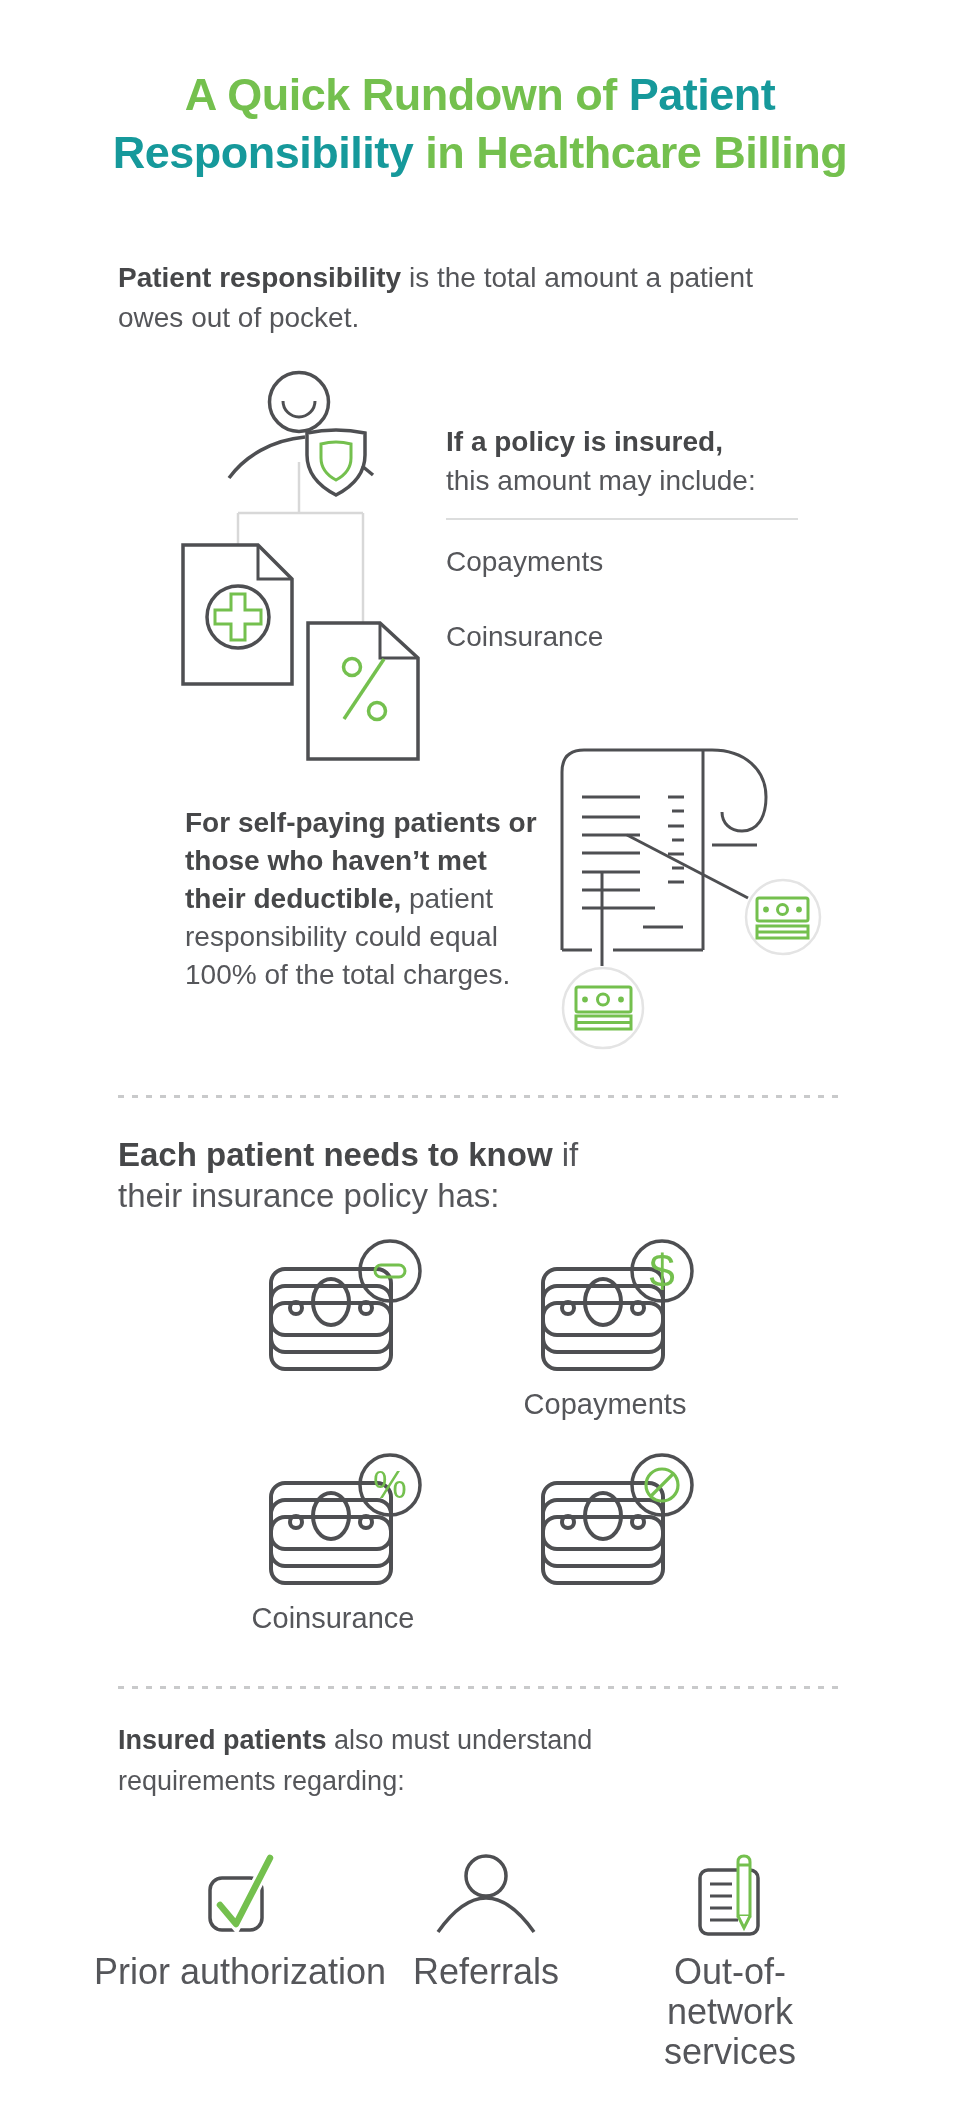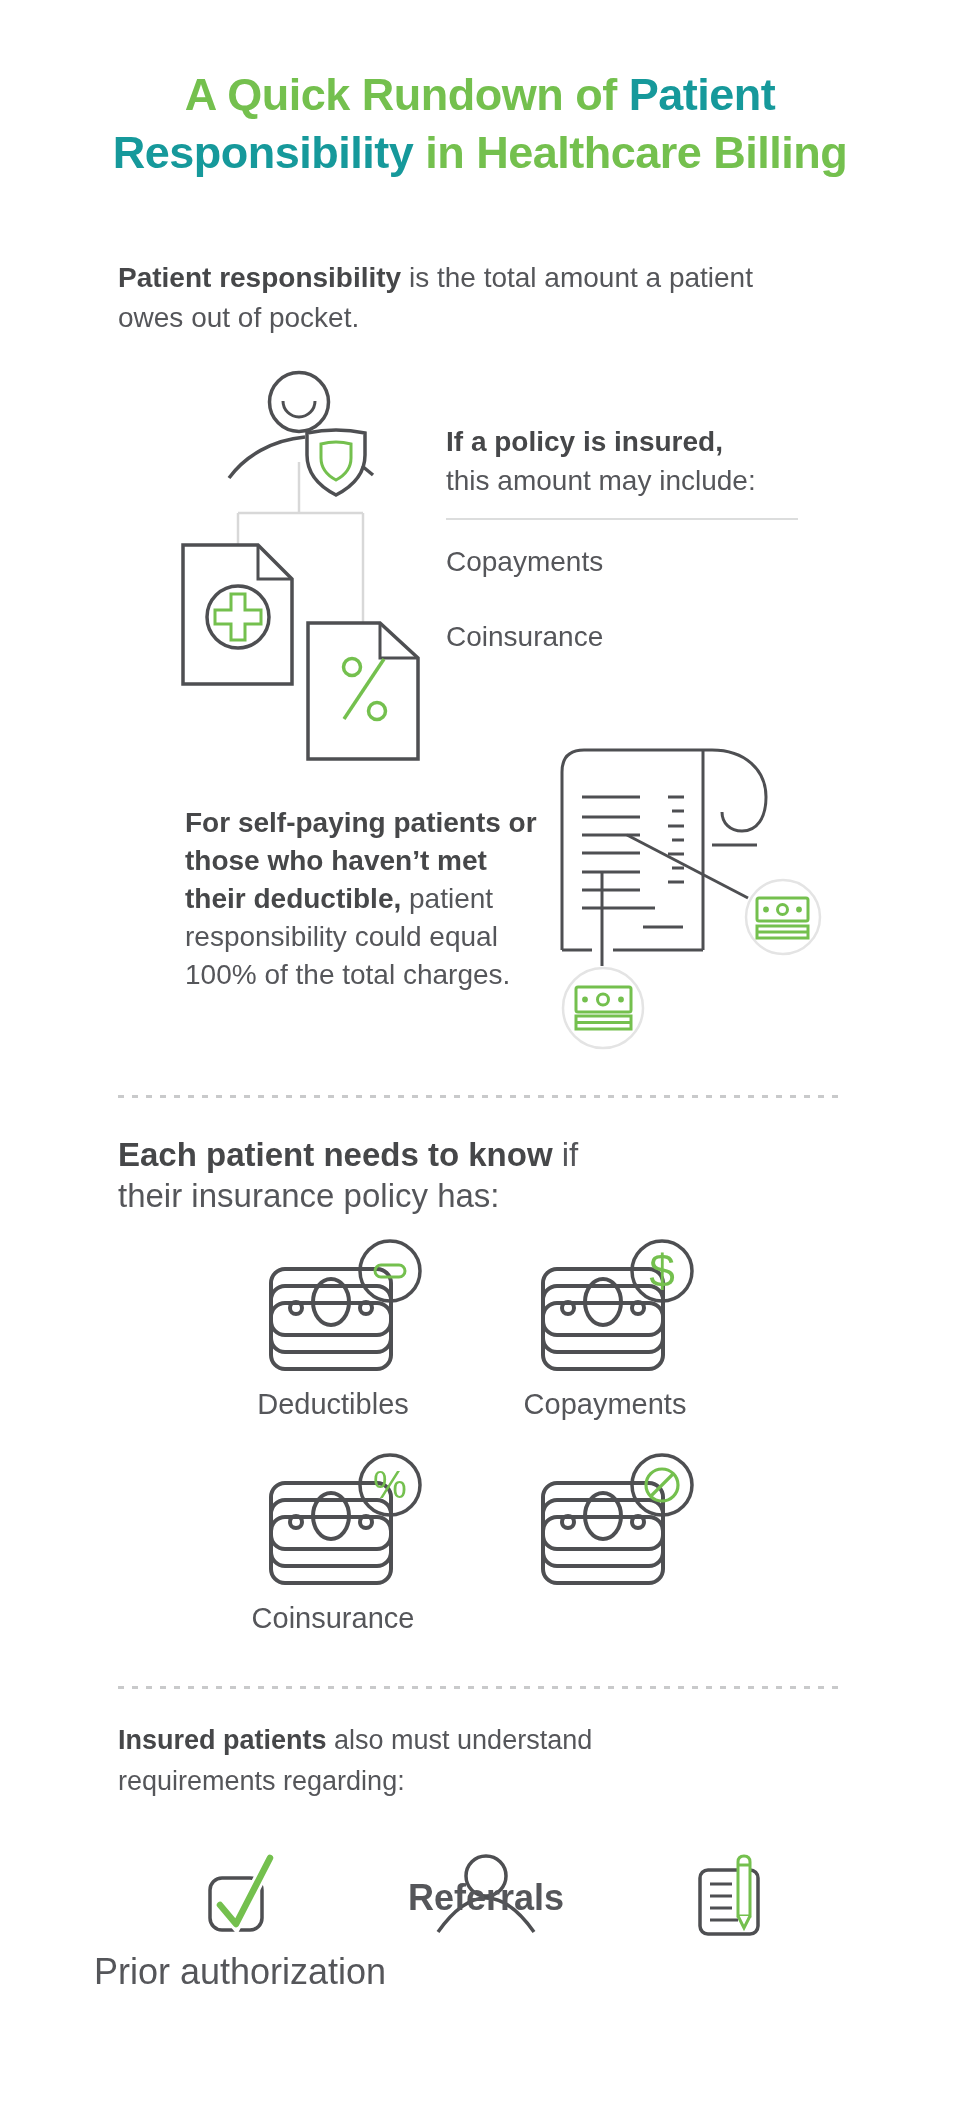--- a/index.html
+++ b/index.html
@@ -148,21 +148,20 @@
       <rect class="stroke-dark" stroke-width="4" fill="#fff" x="2" y="36" width="120" height="66" rx="14"></rect>
       <rect class="stroke-dark" stroke-width="4" fill="#fff" x="2" y="19" width="120" height="66" rx="14"></rect>
       <rect class="stroke-dark" stroke-width="4" fill="#fff" x="2" y="2" width="120" height="66" rx="14"></rect>
       <ellipse class="stroke-dark" stroke-width="4" cx="62" cy="35" rx="18" ry="23"></ellipse>
       <circle class="stroke-dark" stroke-width="4" cx="27" cy="41" r="6"></circle>
       <circle class="stroke-dark" stroke-width="4" cx="97" cy="41" r="6"></circle>
       <circle class="stroke-dark" stroke-width="3.5" fill="#fff" cx="121" cy="4" r="30"></circle>
       <text x="121" y="20" text-anchor="middle" font-size="46" fill="#74C04E" font-family="Liberation Sans, sans-serif">$</text>
     </svg>
   </div>
-  <div class="abs card-label" style="left:183px;top:1388px;width:300px;">Deductibles</div>
   <div class="abs card-label" style="left:455px;top:1388px;width:300px;">Copayments</div>
 
   <div class="abs card" style="left:183px;top:1451px;">
     <svg width="156" height="136" viewBox="0 -30 156 136" style="margin-left:86px;">
       <rect class="stroke-dark" stroke-width="4" fill="#fff" x="2" y="36" width="120" height="66" rx="14"></rect>
       <rect class="stroke-dark" stroke-width="4" fill="#fff" x="2" y="19" width="120" height="66" rx="14"></rect>
       <rect class="stroke-dark" stroke-width="4" fill="#fff" x="2" y="2" width="120" height="66" rx="14"></rect>
       <ellipse class="stroke-dark" stroke-width="4" cx="62" cy="35" rx="18" ry="23"></ellipse>
       <circle class="stroke-dark" stroke-width="4" cx="27" cy="41" r="6"></circle>
       <circle class="stroke-dark" stroke-width="4" cx="97" cy="41" r="6"></circle>
@@ -206,15 +205,18 @@
     <rect class="stroke-dark" stroke-width="3.5" fill="#fff" x="8" y="22" width="58" height="64" rx="8"></rect>
     <path class="stroke-dark" stroke-width="3" d="M18,36 H40 M18,48 H40 M18,60 H40 M18,72 H46"></path>
     <g class="stroke-green" stroke-width="3">
       <path fill="#fff" d="M46,68 V14 Q46,8 52,8 Q58,8 58,14 V68 Z"></path>
       <path d="M46,17 H58"></path>
       <path fill="#fff" d="M46,68 L52,80 L58,68"></path>
     </g>
   </svg>
 
   <div class="abs bottom-label" style="left:90px;top:1952px;width:300px;">Prior authorization</div>
-  <div class="abs bottom-label" style="left:336px;top:1878px;width:300px;font-weight:bold;">Referrals</div>
+  <div class="abs bottom-label" style="left:336px;top:1952px;width:300px;">Referrals</div>
+  <div class="abs bottom-label" style="left:596px;top:1952px;width:268px;">
+    <span style="display:inline-block;width:230px;">Out-of-network services</span>
+  </div>
 
 </div>
 
 </body></html>

